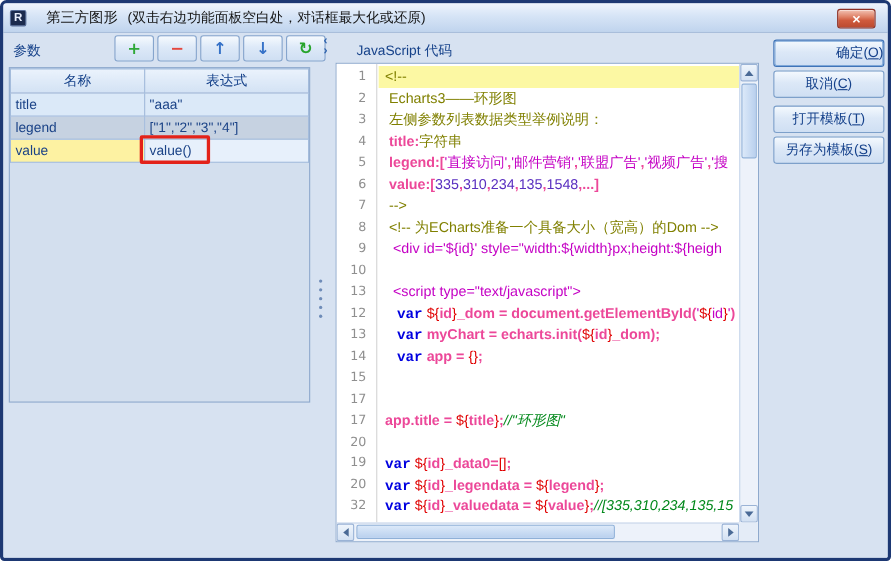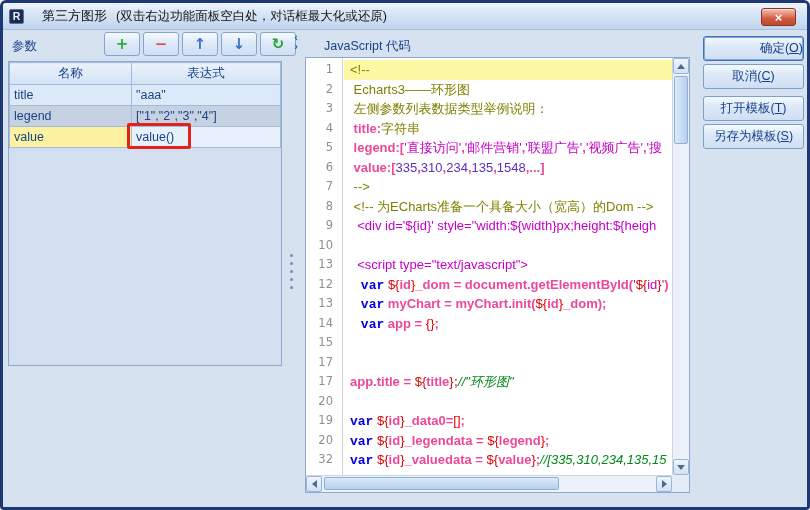--- a/index.html
+++ b/index.html
@@ -244,21 +244,21 @@
           <div class="cline"><span class="tk-c"> 左侧参数列表数据类型举例说明：</span></div>
           <div class="cline"><span class="tk-t"> title:</span><span class="tk-c">字符串</span></div>
           <div class="cline"><span class="tk-t"> legend:[</span><span class="tk-m">'直接访问'</span><span class="tk-t">,</span><span class="tk-m">'邮件营销'</span><span class="tk-t">,</span><span class="tk-m">'联盟广告'</span><span class="tk-t">,</span><span class="tk-m">'视频广告'</span><span class="tk-t">,</span><span class="tk-m">'搜</span></div>
           <div class="cline"><span class="tk-t"> value:[</span><span class="tk-n">335</span><span class="tk-t">,</span><span class="tk-n">310</span><span class="tk-t">,</span><span class="tk-n">234</span><span class="tk-t">,</span><span class="tk-n">135</span><span class="tk-t">,</span><span class="tk-n">1548</span><span class="tk-t">,...]</span></div>
           <div class="cline"><span class="tk-c"> --&gt;</span></div>
           <div class="cline"><span class="tk-c"> &lt;!-- 为ECharts准备一个具备大小（宽高）的Dom --&gt;</span></div>
           <div class="cline"><span class="tk-m">  &lt;div id='${id}' style="width:${width}px;height:${heigh</span></div>
           <div class="cline"></div>
           <div class="cline"><span class="tk-m">  &lt;script type="text/javascript"&gt;</span></div>
           <div class="cline"><span class="tk-t">   </span><span class="tk-k">var</span><span class="tk-t"> </span><span class="tk-r">${</span><span class="tk-t">id</span><span class="tk-r">}</span><span class="tk-t">_dom = document.getElementById(</span><span class="tk-m">'</span><span class="tk-r">${</span><span class="tk-m">id</span><span class="tk-r">}</span><span class="tk-m">'</span><span class="tk-t">)</span></div>
-          <div class="cline"><span class="tk-t">   </span><span class="tk-k">var</span><span class="tk-t"> myChart = myChart.init(</span><span class="tk-r">${</span><span class="tk-t">id</span><span class="tk-r">}</span><span class="tk-t">_dom);</span></div>
+          <div class="cline"><span class="tk-t">   </span><span class="tk-k">var</span><span class="tk-t"> myChart = echarts.init(</span><span class="tk-r">${</span><span class="tk-t">id</span><span class="tk-r">}</span><span class="tk-t">_dom);</span></div>
           <div class="cline"><span class="tk-t">   </span><span class="tk-k">var</span><span class="tk-t"> app = </span><span class="tk-r">{}</span><span class="tk-t">;</span></div>
           <div class="cline"></div>
           <div class="cline"></div>
           <div class="cline"><span class="tk-t">app.title = </span><span class="tk-r">${</span><span class="tk-t">title</span><span class="tk-r">}</span><span class="tk-t">;</span><span class="tk-g">//"环形图"</span></div>
           <div class="cline"></div>
           <div class="cline"><span class="tk-k">var</span><span class="tk-t"> </span><span class="tk-r">${</span><span class="tk-t">id</span><span class="tk-r">}</span><span class="tk-t">_data0=</span><span class="tk-r">[]</span><span class="tk-t">;</span></div>
           <div class="cline"><span class="tk-k">var</span><span class="tk-t"> </span><span class="tk-r">${</span><span class="tk-t">id</span><span class="tk-r">}</span><span class="tk-t">_legendata = </span><span class="tk-r">${</span><span class="tk-t">legend</span><span class="tk-r">}</span><span class="tk-t">;</span></div>
           <div class="cline"><span class="tk-k">var</span><span class="tk-t"> </span><span class="tk-r">${</span><span class="tk-t">id</span><span class="tk-r">}</span><span class="tk-t">_valuedata = </span><span class="tk-r">${</span><span class="tk-t">value</span><span class="tk-r">}</span><span class="tk-t">;</span><span class="tk-g">//[335,310,234,135,15</span></div>
         </div>
       <div class="vscroll">

